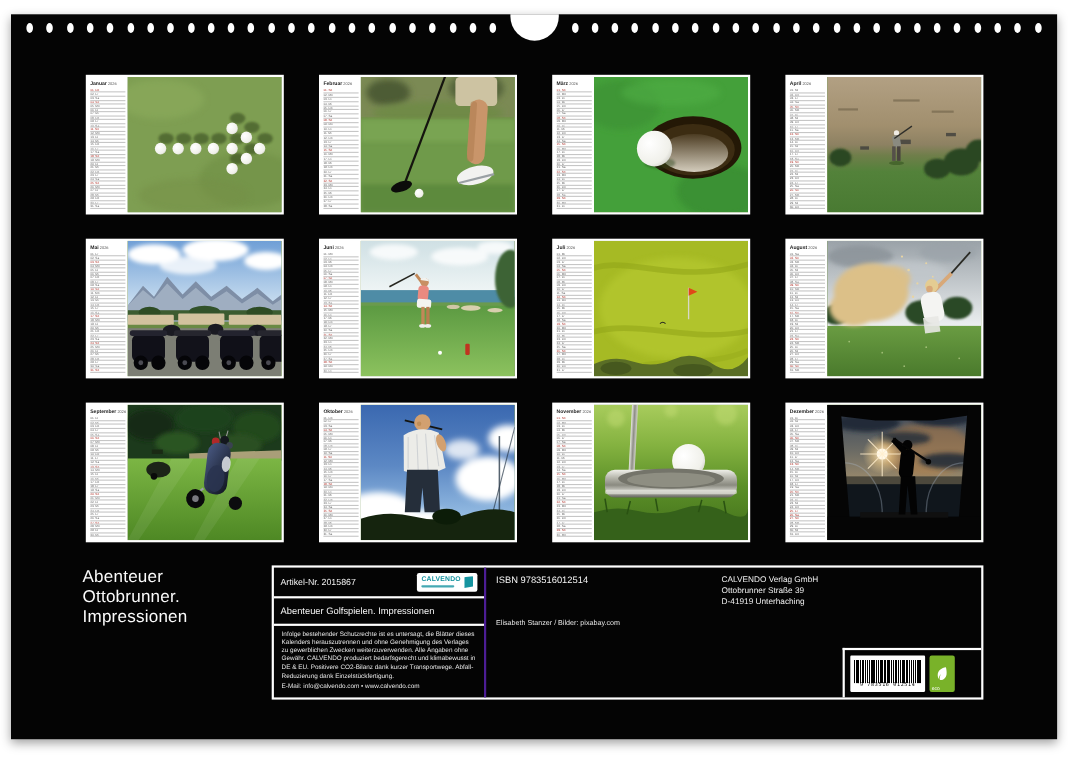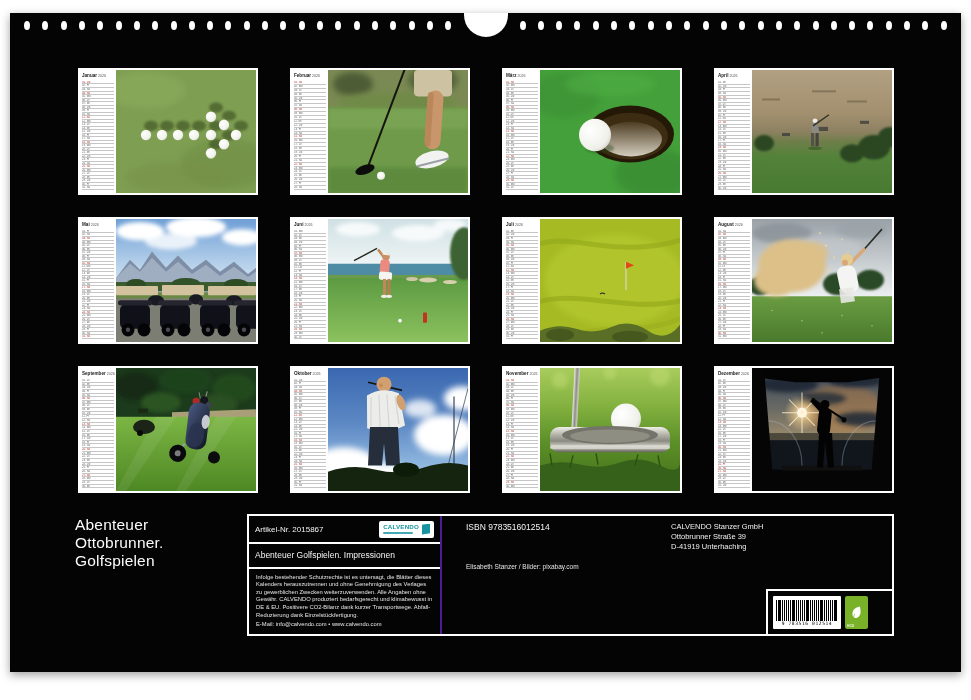--- a/index.html
+++ b/index.html
@@ -41,21 +41,21 @@
   .artikel{font-size:8px;color:#f2f2f2;}
   .logo{background:#fff;border-radius:2px;height:17px;display:flex;align-items:center;gap:3px;padding:0 4px;}
   .logo-txt{display:flex;flex-direction:column;line-height:1;}
   .logo-name{font-size:6.2px;font-weight:bold;color:#1694a0;letter-spacing:.2px;}
   .logo-tag{height:1.8px;background:#1694a0;width:30px;margin-top:1.2px;border-radius:1px;opacity:.8;}
   .logo-mark{width:8px;height:11px;background:#1694a0;clip-path:polygon(0 12%,100% 0,100% 88%,0 100%);}
   .ib-row2{height:25px;border-bottom:2px solid #fff;display:flex;align-items:center;padding:0 6px;}
   .ptitle{font-size:8.5px;color:#f6f6f6;text-align:center;}
   .legal{flex:1;padding:5px 7px;font-size:5.8px;line-height:1.32;color:#e6e6e6;}
   .email{margin-top:2px;}
-  .ib-right{flex:1;position:relative;padding:6px 24px;box-sizing:border-box;}
+  .ib-right{flex:1;position:relative;padding:6px 9px;box-sizing:border-box;}
   .isbn-row{display:flex;}
   .isbn{font-size:8.5px;color:#f6f6f6;width:205px;}
   .addr{font-size:7.5px;line-height:1.3;color:#f0f0f0;}
   .addr span{display:block;}
   .credits{font-size:6.5px;color:#e6e6e6;margin-top:12px;}
   .bc-cell{position:absolute;right:0;bottom:0;width:126px;height:45px;border-top:2px solid #fff;border-left:2px solid #fff;
     display:flex;align-items:center;gap:4px;padding:0 5px;box-sizing:border-box;}
   .barcode{background:#fff;width:68px;height:33px;display:flex;flex-direction:column;justify-content:flex-end;
     padding:2px 3px 1px;box-sizing:border-box;border-radius:1px;}
   .bars{height:21px;background-color:#fff;background-image:
@@ -1043,21 +1043,21 @@
             <circle cx="92" cy="51" r="2.5" fill="#050505"></circle>
           </svg>
         </div>
       </div>
 
     </div>
 
     <div class="main-title">
       <span>Abenteuer</span>
       <span>Ottobrunner.</span>
-      <span>Golfspielen</span>
+      <span>Impressionen</span>
     </div>
 
     <div class="info-box">
       <div class="ib-left">
         <div class="ib-row1">
           <span class="artikel">Artikel-Nr. 2015867</span>
           <span class="logo">
             <span class="logo-txt">
               <span class="logo-name">CALVENDO</span>
               <span class="logo-tag"></span>
@@ -1070,21 +1070,21 @@
         </div>
         <div class="legal">
           <div>Infolge bestehender Schutzrechte ist es untersagt, die Blätter dieses Kalenders herauszutrennen und ohne Genehmigung des Verlages zu gewerblichen Zwecken weiterzuverwenden. Alle Angaben ohne Gewähr. CALVENDO produziert bedarfsgerecht und klimabewusst in DE &amp; EU. Positivere CO2-Bilanz dank kurzer Transportwege. Abfall-Reduzierung dank Einzelstückfertigung.</div>
           <div class="email">E-Mail: info@calvendo.com • www.calvendo.com</div>
         </div>
       </div>
       <div class="ib-right">
         <div class="isbn-row">
           <span class="isbn">ISBN 9783516012514</span>
           <span class="addr">
-            <span>CALVENDO Stanzer GmbH</span>
+            <span>CALVENDO Verlag GmbH</span>
             <span>Ottobrunner Straße 39</span>
             <span>D-41919 Unterhaching</span>
           </span>
         </div>
         <div class="credits">Elisabeth Stanzer / Bilder: pixabay.com</div>
         <div class="bc-cell">
           <div class="barcode">
             <div class="bars"></div>
             <div class="bc-num">9 783516 012514</div>
           </div>

